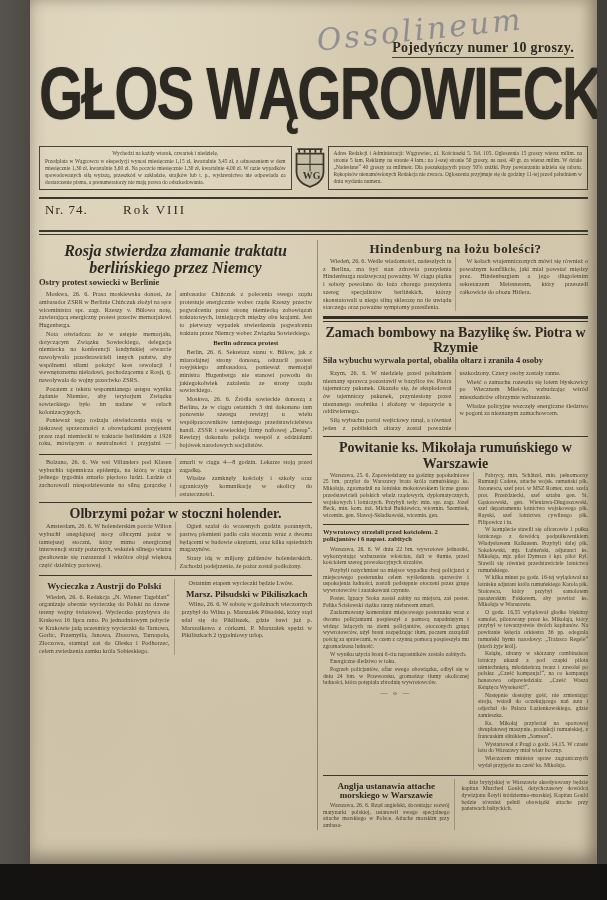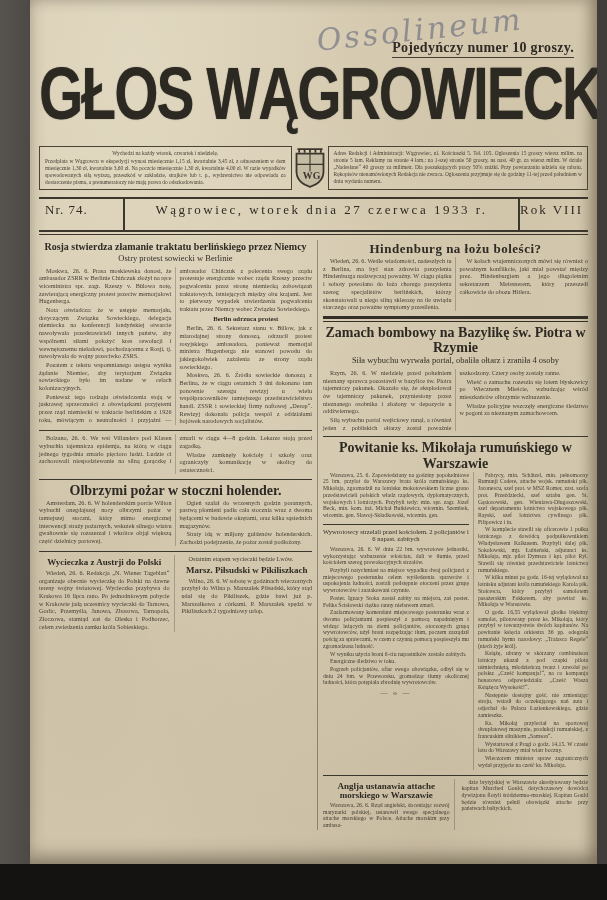--- a/index.html
+++ b/index.html
@@ -55,25 +55,25 @@
   .db-no{width:74px;font-weight:normal;padding:3px 4px 2px 6px;letter-spacing:1px;}
   .db-mid{flex:1;text-align:center;border-left:2px solid #3c372d;border-right:2px solid #3c372d;padding:3px 0 2px;letter-spacing:2.5px;}
   .db-year{width:68px;text-align:left;padding:3px 0 12px;letter-spacing:2px;}
   .db-underline{border-bottom:1.5px solid #3c372d;margin-top:2px;}
 
   .content{display:flex;margin-top:5px;}
   .col-left{width:273px;padding-right:5px;}
   .col-right{flex:1;padding-left:5px;border-left:1px solid rgba(60,55,45,.45);}
 
   .headline{font-weight:bold;text-align:center;color:#2e2a23;line-height:1.08;margin:2px 0 1px;}
-  .hl-lg{font-size:10px;}
+  .hl-lg{font-size:16px;font-style:italic;}
   .hl-xl{font-size:13px;letter-spacing:.5px;}
   .hl-md{font-size:14px;}
   .hl-sm{font-size:9px;margin-top:3px;}
-  .subhead{font-weight:normal;text-align:center;font-size:8.5px;line-height:1.15;margin:1px 0 3px;color:#332e26;}
+  .subhead{font-weight:bold;text-align:left;font-size:8.5px;line-height:1.15;margin:1px 0 3px;color:#332e26;}
   .subhead-sm{font-size:6.6px;}
   .crosshead{font-weight:bold;text-align:center;font-size:6.8px;margin:2px 0 1px;color:#332e26;}
   .body2{columns:2;column-gap:8px;column-rule:1px solid rgba(60,55,45,.30);}
   .bodytxt p{margin:0 0 1px;text-indent:7px;text-align:justify;}
   .bodytxt{font-size:6.2px;line-height:1.24;color:#433d31;}
   .bodytxt-sm{font-size:5.7px;line-height:1.18;}
   .rule{border-top:1.5px solid #3c372d;margin:5px 0 3px;}
   .rule-heavy{border-top:3px solid #332e26;border-bottom:1px solid #332e26;height:2px;margin:5px 0 3px;}
   .split{display:flex;}
   .split .s-a{width:50%;padding-right:4px;}
@@ -108,21 +108,20 @@
         <text x="23" y="36" font-size="11" font-family="Liberation Serif, serif" font-weight="bold" fill="#3c372d">G</text>
       </svg>
     </div>
     <div class="info-box ib-right">
       <span>Adres Redakcji i Administracji: Wągrowiec, ul. Kościuszki 5. Tel. 105. Ogłoszenia 15 groszy wiersz milim. na stronie 5 łam. Reklamy na stronie 4 łam.: na 1-szej stronie 50 groszy, na nast. 40 gr. za wiersz milim. W dziale „Nadesłane“ 40 groszy za milimetr. Dla poszukujących pracy 50% zniżki. Przy powtarzaniu udziela się rabatu. Rękopisów nienamówionych Redakcja nie zwraca. Ogłoszenia przyjmuje się do godziny 11-tej przed południem w dniu wydania numeru.</span>
     </div>
   </div>
 
   <div class="datebar">
     <div class="db-no">Nr. 74.</div>
-    <div class="db-mid">Wągrowiec, wtorek dnia 27 czerwca 1933 r.</div>
     <div class="db-year">Rok VIII</div>
   </div>
   <div class="db-underline"></div>
 
   <div class="content">
 
     <div class="col-left">
 
       <div>
         <div class="headline hl-lg">Rosja stwierdza złamanie traktatu berlińskiego przez Niemcy</div>

